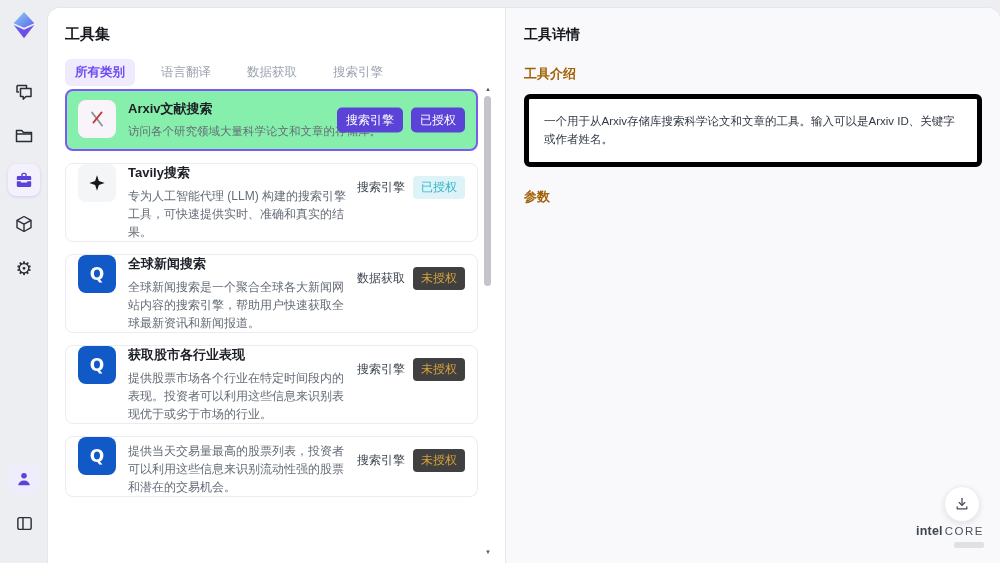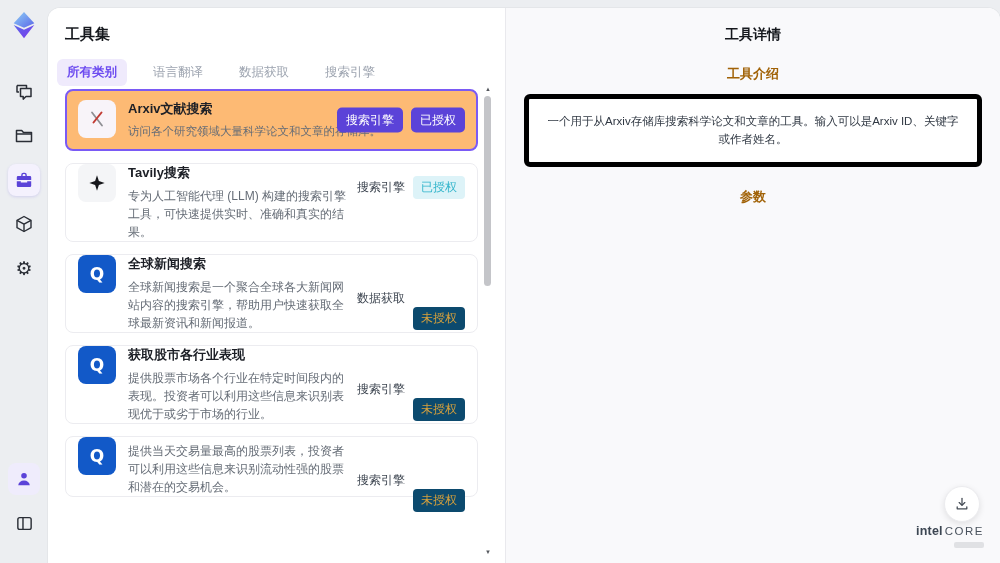--- a/index.html
+++ b/index.html
@@ -22,64 +22,64 @@
 
   
   .app { position:absolute; left:48px; top:8px; right:0; bottom:0;
     background:#ffffff; border-top-left-radius:12px; border-top-right-radius:12px;
     display:flex; overflow:hidden; box-shadow:0 0 0 1px rgba(0,0,0,0.03); }
 
   
   .list-pane { position:relative; width:457px; flex:0 0 457px; background:#fff; }
   .pane-title { position:absolute; left:17px; top:17px; font-size:15px; font-weight:bold; color:#15181d; }
 
-  .tabs { position:absolute; left:9px; top:51px; display:flex; align-items:center; gap:16px; }
+  .tabs { position:absolute; left:17px; top:51px; display:flex; align-items:center; gap:16px; }
   .tab { font-size:12.5px; color:#9ca3af; padding:5px 10px; border-radius:6px; cursor:pointer; white-space:nowrap; }
   .tab.active { color:#6d4cf0; background:#efeafc; font-weight:bold; }
 
   .tool-list { position:absolute; left:17px; right:27px; top:81px; bottom:0;
     display:flex; flex-direction:column; gap:12px; overflow:hidden; }
 
   .tool-card { position:relative; display:flex; gap:12px; align-items:flex-start;
     background:#fff; border:1px solid #ececf0; border-radius:8px; padding:0 12px; cursor:pointer; }
-  .tool-card.selected { background:#fdba74; border:2px solid #7a5af5; padding:9px 11px; }
+  .tool-card.selected { background:#86efac; border:2px solid #7a5af5; padding:9px 11px; }
 
   .tool-icon { width:38px; height:38px; border-radius:8px; background:#f4f5f7;
     display:flex; align-items:center; justify-content:center; flex:0 0 38px; }
   .tool-icon.arxiv { background:#f8f4f9; }
   .tool-icon.blueapp { background:#1259c8; }
   .tool-icon.blueapp span { color:#fff; font-weight:800; font-size:17px;
     font-family:"DejaVu Sans",sans-serif; }
 
   .tool-text { flex:1; margin-right:112px; min-width:0; }
   .selected .tool-text { margin-right:0; }
   .tool-name { font-size:13px; font-weight:bold; color:#1c1f26; }
   .tool-desc { font-size:12px; color:#656c76; margin-top:5px; line-height:1.5; }
   .selected .tool-desc { white-space:nowrap; font-size:11.5px; }
 
   .meta { position:absolute; right:12px; top:12px; display:flex; align-items:center; gap:8px; }
   .selected .meta { top:50%; transform:translateY(-50%); right:11px; }
   .cat-text { font-size:12px; color:#3f4752; white-space:nowrap; }
   .badge { font-size:12px; padding:3px 8px; border-radius:4px; white-space:nowrap; }
   .badge.solid { background:#5b43d8; color:#fff; padding:4px 9px; border-radius:5px; }
   .badge.ok   { background:#ddf3f8; color:#33b5cb; }
-  .badge.no   { background:#0c4a6e; color:#d6a03c;margin-top:40px; }
+  .badge.no   { background:#404040; color:#d6a03c; }
 
   
   .scrollbar { position:absolute; right:12px; top:78px; bottom:6px; width:10px; }
   .sb-arrow { position:absolute; left:0; width:10px; text-align:center;
     font-size:6px; color:#55585e; line-height:6px; cursor:pointer; }
   .sb-up { top:0; }
   .sb-down { bottom:2px; }
   .sb-thumb { position:absolute; left:1px; top:10px; width:7px; height:190px;
     background:#c4c5c9; border-radius:4px; cursor:pointer; }
 
   
   .detail-pane { flex:1; background:#f9f9fb; border-left:1px solid #e9e9ed;
-    padding:18px 18px 4px; position:relative;text-align:center; }
+    padding:18px 18px 4px; position:relative; }
   .detail-title { font-size:14px; font-weight:bold; color:#15181d; }
   .section-h { font-size:13px; font-weight:bold; color:#a16207; margin-top:21px; }
   .detail-box { margin-top:11px; background:#fff; border:5px solid #000000;
     border-radius:6px; padding:13px 15px; }
   .intro-text { font-size:11.5px; color:#303843; line-height:1.6; }
   .param-head { display:flex; align-items:baseline; gap:7px; }
   .param-name { font-size:13px; font-weight:bold; color:#14161a; }
   .param-type { font-size:11.5px; color:#9aa0a8; }
   .param-req  { font-size:11.5px; color:#e15b5b; }
   .param-desc { margin-top:9px; font-size:12px; color:#4b535e; }

